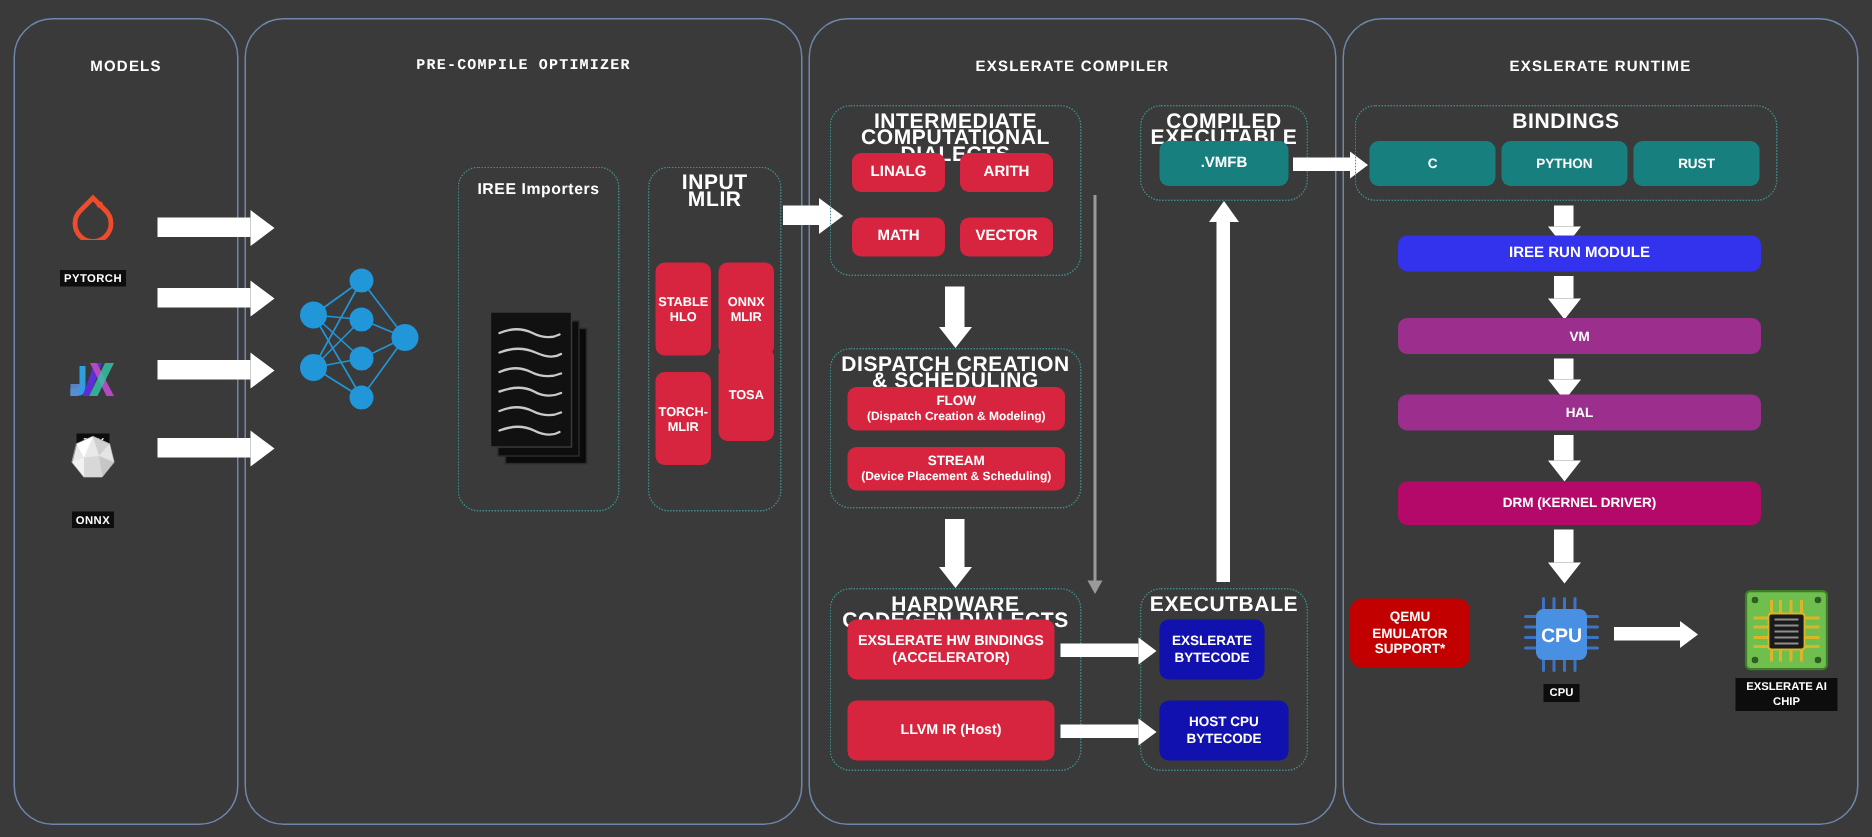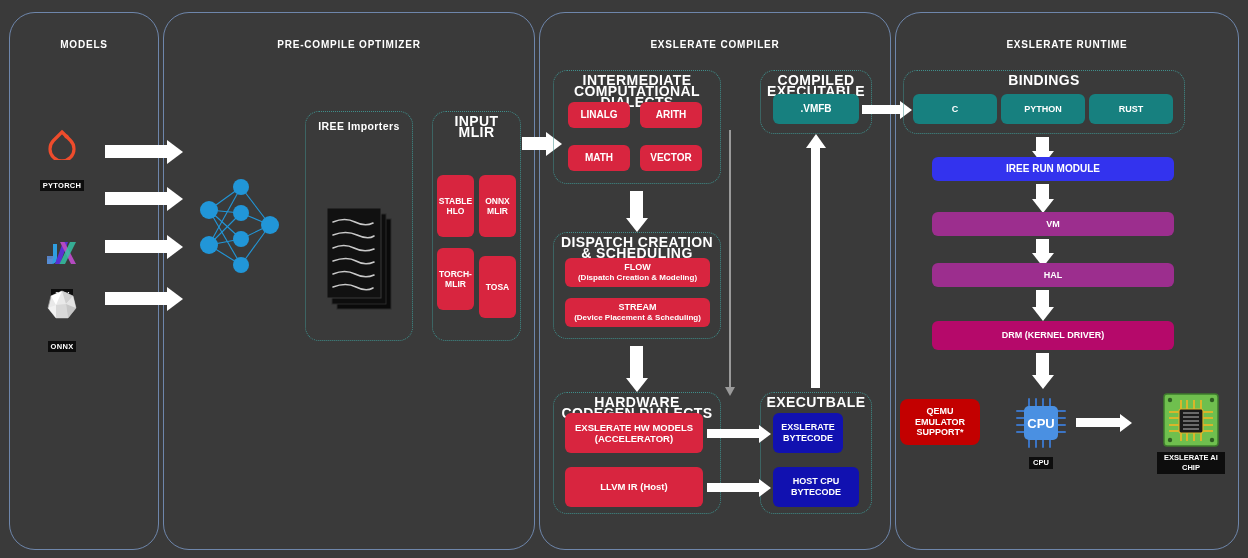--- a/index.html
+++ b/index.html
@@ -178,21 +178,21 @@
   }
 </style>
 </head>
 <body>
 
 <div class="stage">
 
   <div class="panel" style="left:9px; top:12px; width:150px; height:538px;">
     <div class="panel-title">MODELS</div>
   </div>
-  <div class="panel" style="left:163px; top:12px; width:372px; height:538px;">
+  <div class="panel" style="left:163px; top:12px; width:372px; height:538px;font-family:Liberation Mono, monospace;">
     <div class="panel-title">PRE-COMPILE OPTIMIZER</div>
   </div>
   <div class="panel" style="left:539px; top:12px; width:352px; height:538px;">
     <div class="panel-title">EXSLERATE COMPILER</div>
   </div>
   <div class="panel" style="left:895px; top:12px; width:344px; height:538px;">
     <div class="panel-title">EXSLERATE RUNTIME</div>
   </div>
 
   <div class="model-item" style="left:30px; top:127px;">
@@ -291,21 +291,21 @@
   </div>
   <div class="box red" style="left:437px; top:175px; width:37px; height:62px; font-size:8.5px;">
     <span>STABLE HLO</span>
   </div>
   <div class="box red" style="left:479px; top:175px; width:37px; height:62px; font-size:8.5px;">
     <span>ONNX MLIR</span>
   </div>
   <div class="box red" style="left:437px; top:248px; width:37px; height:62px; font-size:8.5px;">
     <span>TORCH- MLIR</span>
   </div>
-  <div class="box red" style="left:479px; top:256px; width:37px; height:62px; font-size:8.5px;">
+  <div class="box red" style="left:479px; top:232px; width:37px; height:62px; font-size:8.5px;">
     <span>TOSA</span>
   </div>
 
   <div class="arrow-r" style="left:522px; top:137px; width:24px;"></div>
 
   <div class="group" style="left:553px; top:70px; width:168px; height:114px;">
     <div class="group-title">INTERMEDIATE COMPUTATIONAL DIALECTS</div>
   </div>
   <div class="box red" style="left:568px; top:102px; width:62px; height:26px; font-size:10px;">
     <span>LINALG</span>
@@ -333,21 +333,21 @@
     <span>STREAM</span>
     <span class="sub">(Device Placement &amp; Scheduling)</span>
   </div>
 
   <div class="arrow-d" style="left:630px; top:346px; height:32px;"></div>
 
   <div class="group" style="left:553px; top:392px; width:168px; height:122px;">
     <div class="group-title">HARDWARE CODEGEN DIALECTS</div>
   </div>
   <div class="box red" style="left:565px; top:413px; width:138px; height:40px; font-size:9.5px;">
-    <span>EXSLERATE HW MODELS</span>
+    <span>EXSLERATE HW BINDINGS</span>
     <span style="font-size:9.5px;">(ACCELERATOR)</span>
   </div>
   <div class="box red" style="left:565px; top:467px; width:138px; height:40px; font-size:9.5px;">
     <span>LLVM IR (Host)</span>
   </div>
 
   <div class="thin-arrow" style="left:729px; top:130px; height:258px;"></div>
 
   <div class="group" style="left:760px; top:392px; width:112px; height:122px;">
     <div class="group-title">EXECUTBALE</div>

